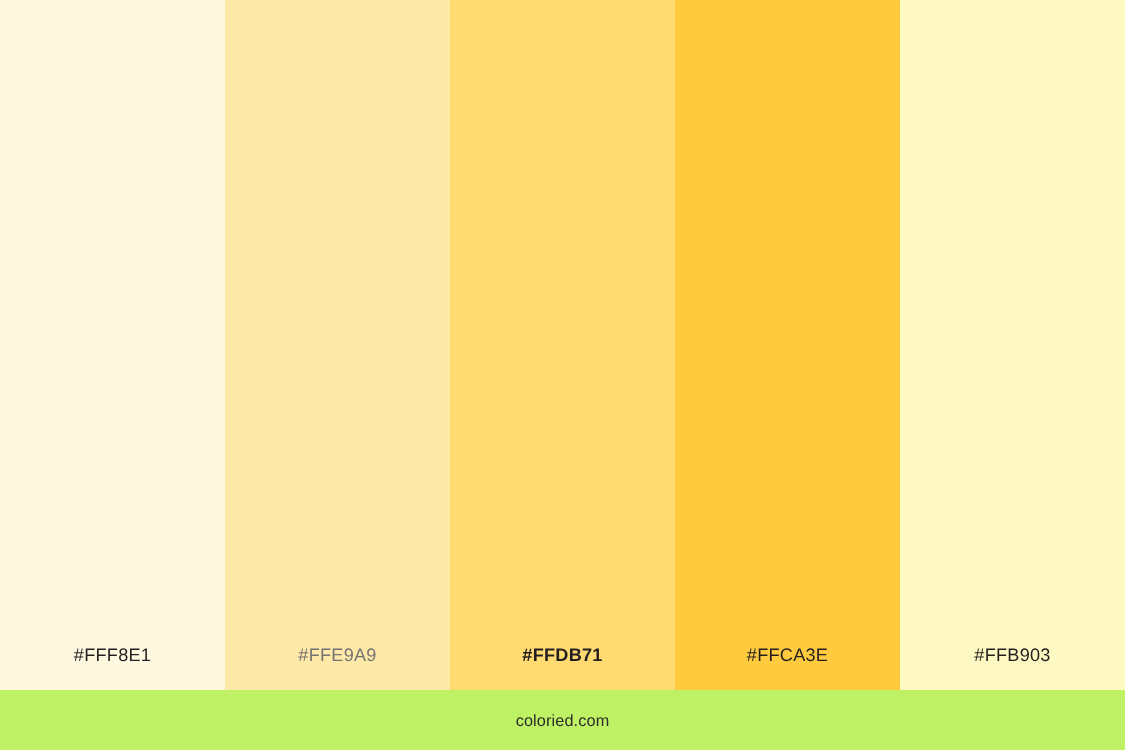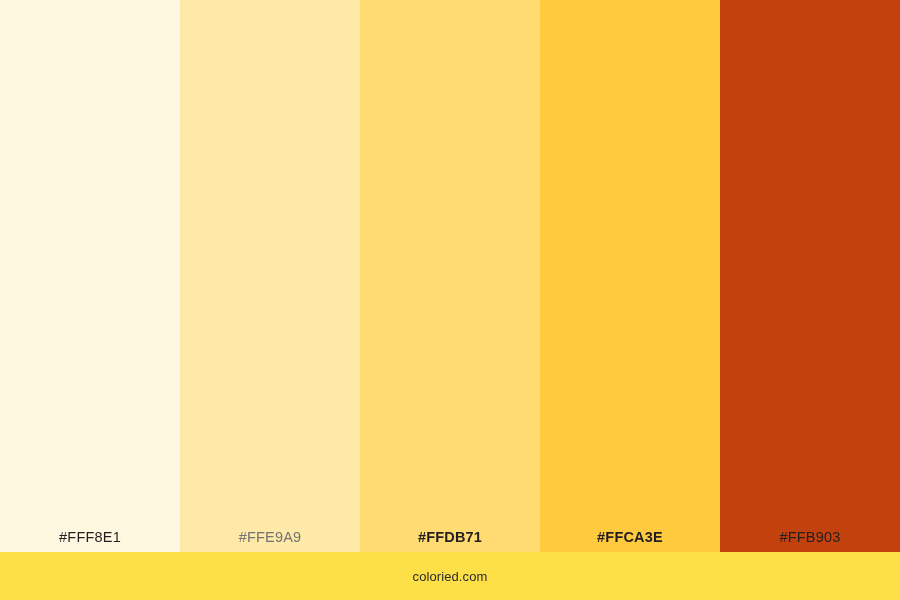--- a/index.html
+++ b/index.html
@@ -40,27 +40,27 @@
   }
   .swatch-label {
     display: block;
     width: 100%;
     text-align: center;
     font-family: "Liberation Sans", sans-serif;
     font-size: 14.5px;
     line-height: 1;
     letter-spacing: 0.2px;
     color: #231f20;
-    padding-bottom: 8px;
+    padding-bottom: 20px;
     user-select: text;
   }
   .footer-bar {
     width: 900px;
     height: 48px;
-    background: #fde047;
+    background: #bef264;
     display: flex;
     align-items: center;
     justify-content: center;
   }
   .footer-credit {
     font-family: "Liberation Sans", sans-serif;
     font-size: 13px;
     line-height: 1;
     color: #2b2b2b;
     letter-spacing: 0.1px;
@@ -79,24 +79,24 @@
 
     <div class="swatch" style="background:#FFE9A9;">
       <span class="swatch-label" style="color: #737373;">#FFE9A9</span>
     </div>
 
     <div class="swatch" style="background:#FFDB71;font-weight:bold;">
       <span class="swatch-label" style="color: rgb(35, 31, 32);">#FFDB71</span>
     </div>
 
     <div class="swatch" style="background:#FFCA3E;">
-      <span class="swatch-label" style="color: rgb(35, 31, 32); font-weight: bold;">#FFCA3E</span>
+      <span class="swatch-label" style="color: rgb(35, 31, 32);">#FFCA3E</span>
     </div>
 
-    <div class="swatch" style="background:#c2410c;">
+    <div class="swatch" style="background:#fef9c3;">
       <span class="swatch-label" style="color: rgb(35, 31, 32);">#FFB903</span>
     </div>
 
   </div>
 
   <div class="footer-bar">
     <span class="footer-credit">coloried.com</span>
   </div>
 
 </div>

